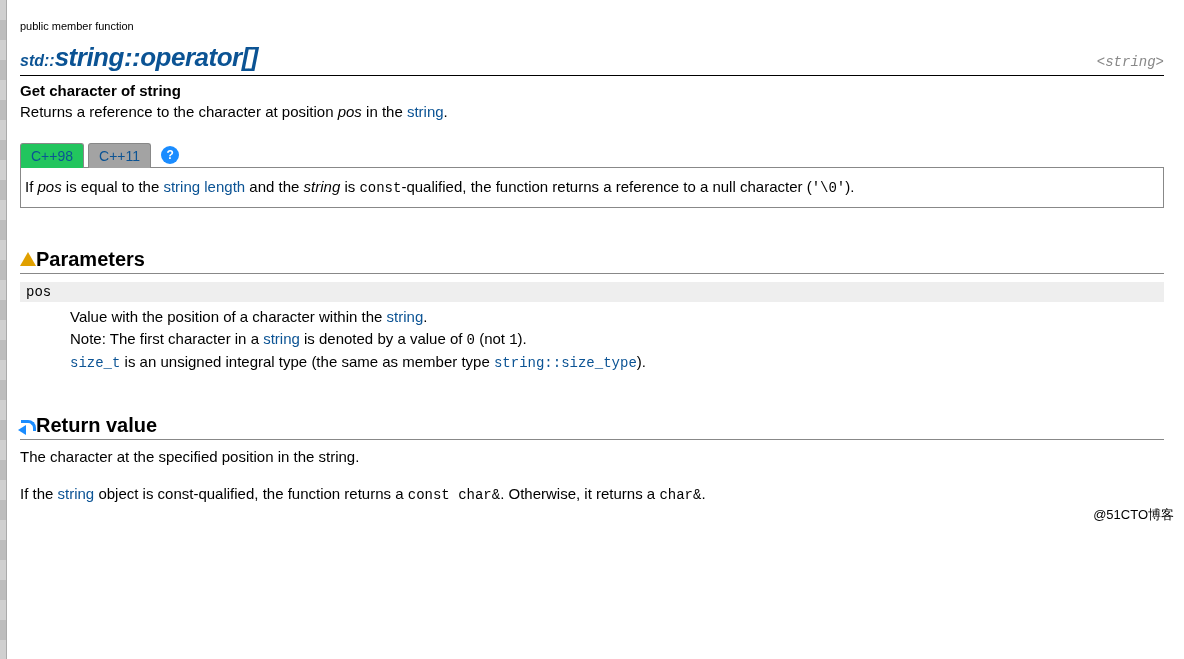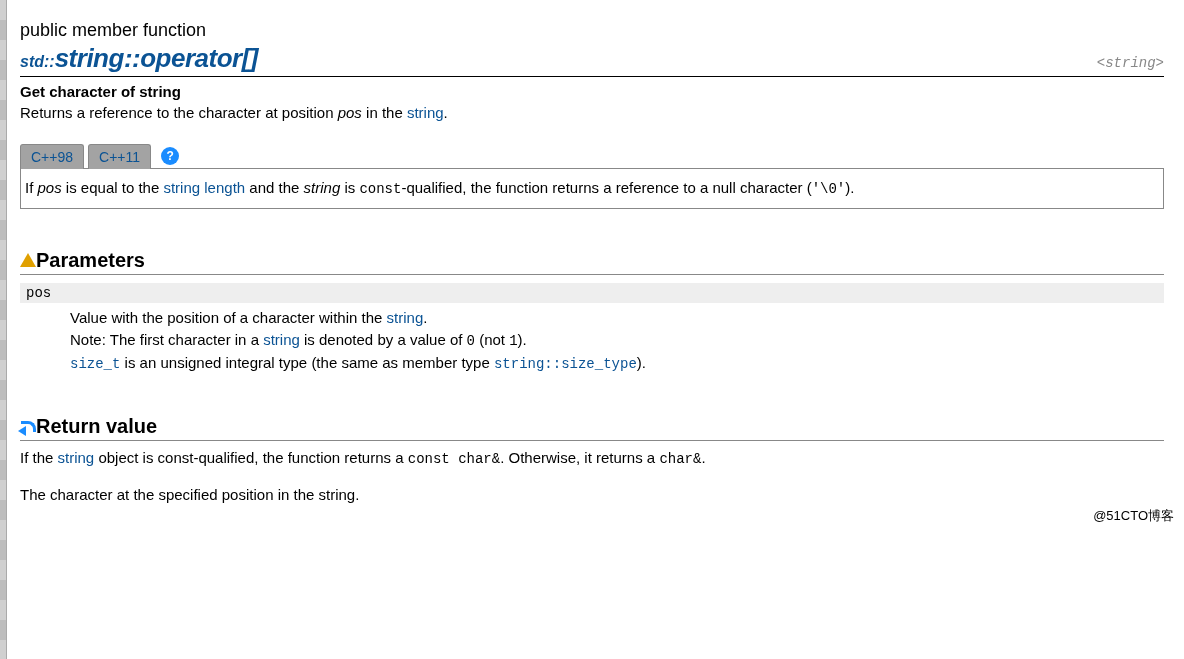--- a/index.html
+++ b/index.html
@@ -20,22 +20,22 @@
     bottom: 0;
     width: 6px;
     background: repeating-linear-gradient(
       to bottom,
       #d0d0d0 0, #d0d0d0 20px,
       #bdbdbd 20px, #bdbdbd 40px
     );
     border-right: 1px solid #aaa;
   }
   .category {
-    font-size: 18px;
-    margin-bottom: 2px;
+    font-size: 11px;
+    margin-bottom: 10px;
   }
   .header-row {
     display: flex;
     align-items: baseline;
     justify-content: space-between;
     border-bottom: 1px solid #000;
     padding-bottom: 2px;
     font-style: italic;
   }
   .title {
@@ -84,21 +84,21 @@
     align-items: center;
     gap: 4px;
   }
   .tab {
     border: 1px solid #888;
     border-bottom: none;
     padding: 4px 10px;
     font-size: 14px;
     color: #0b5394;
     border-radius: 3px 3px 0 0;
-    background: #a3a3a3;
+    background: #22c55e;
     position: relative;
     top: 1px;
     cursor: pointer;
   }
   .tab.active { background: #a3a3a3; }
   .help-icon {
     width: 18px;
     height: 18px;
     border-radius: 50%;
     background: #1a8cff;
@@ -238,21 +238,21 @@
       </div>
     </div>
   </div>
 
   <div class="section">
     <div class="section-header">
       <div class="icon-return"></div>
       <h2>Return value</h2>
     </div>
     <div class="return-body">
+      <p>The character at the specified position in the string.</p>
       <p>
         <span>If the </span><a class="link" href="#">string</a><span> object is const-qualified, the function returns a </span><span class="code">const char&amp;</span><span>. Otherwise, it returns a </span><span class="code">char&amp;</span><span>.</span>
       </p>
-      <p>The character at the specified position in the string.</p>
     </div>
   </div>
 
   <div class="watermark">@51CTO博客</div>
 </div>
 
 </body></html>

